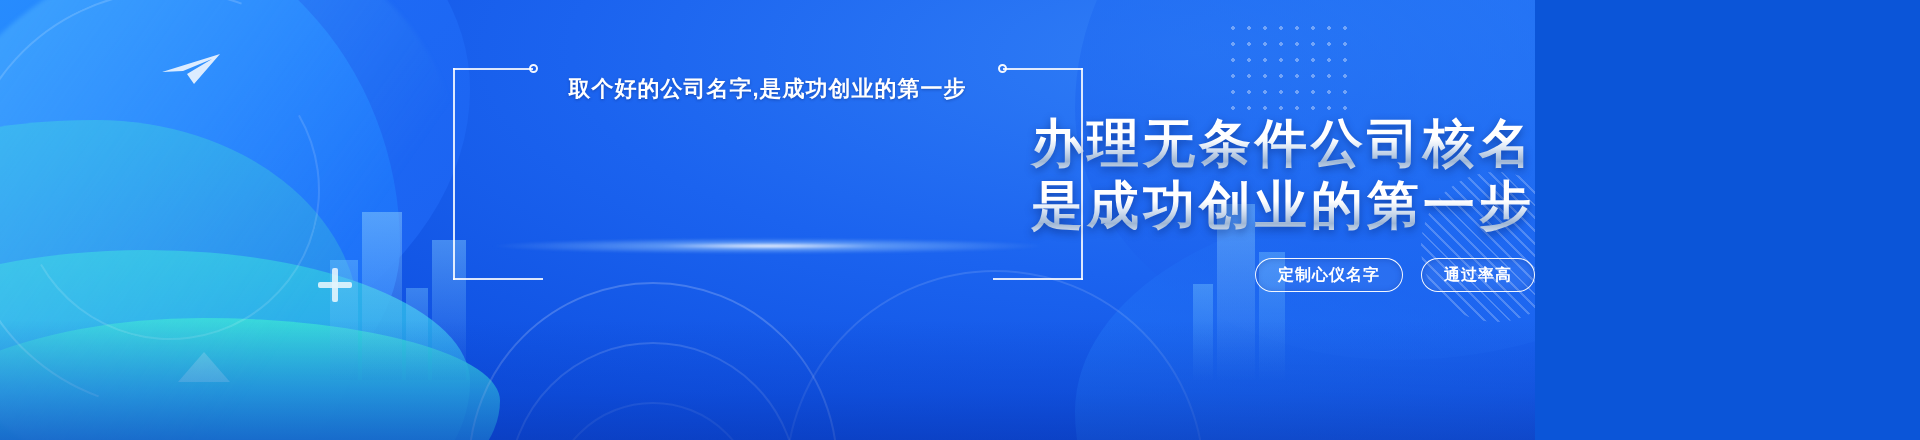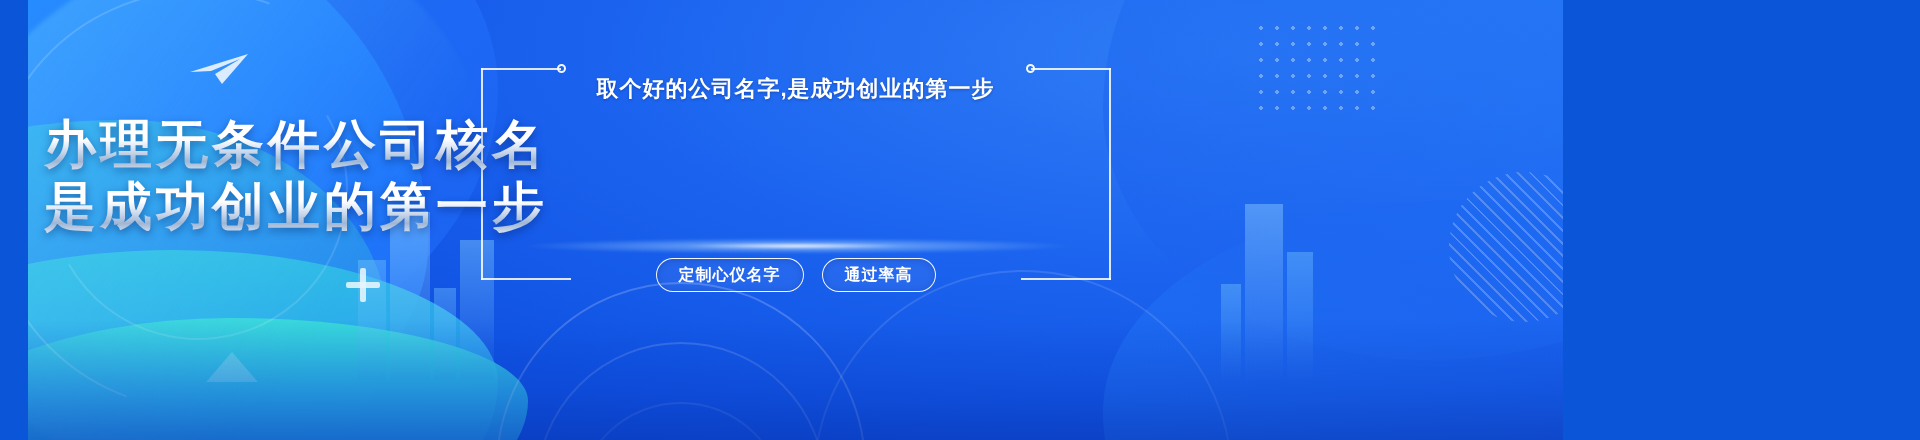--- a/index.html
+++ b/index.html
@@ -4,21 +4,20 @@
 <style>
   * { margin:0; padding:0; box-sizing:border-box; }
   html,body { width:1920px; height:440px; overflow:hidden; background:#0b55d8; }
   body { font-family:"Liberation Sans","DejaVu Sans",sans-serif; }
 
   .banner{
     position:relative; width:1535px; height:440px; overflow:hidden;
     background:
       radial-gradient(120% 150% at 78% 12%, #2f7df6 0%, #1b63ef 34%, #0f51e2 62%, #0a41cf 100%),
       linear-gradient(110deg,#0c4fdd 0%,#1463ee 45%,#0f54e2 100%);
-    margin-left: 28px;
   }
 
   
   .blob{ position:absolute; border-radius:50%; pointer-events:none; }
 
   .blob-a{ left:-430px; top:-190px; width:900px; height:620px;
     background:linear-gradient(135deg,#1a86ff 0%,#1f6ef7 55%,#1a5ff0 100%);
     border-radius:52% 48% 60% 40% / 58% 45% 55% 42%; opacity:.95; }
   .blob-b{ left:-360px; top:-90px; width:760px; height:560px;
     background:linear-gradient(140deg,#2fa0ff 0%,#2280ff 60%,#1a68f4 100%);
@@ -116,40 +115,40 @@
   .node-l{ left:76px; top:-4px; }
   .node-r{ right:76px; top:-4px; }
 
   .subtitle{
     position:absolute; left:0; right:0; top:74px; text-align:center;
     color:#ffffff; font-size:22px; font-weight:700; letter-spacing:1px;
     text-shadow:0 1px 3px rgba(0,20,80,.35);
     white-space:nowrap;
   }
 
-  .headline{ position:absolute; left:16px; right:0; top:113px; text-align:left; }
+  .headline{ position:absolute; left:4px; right:0; top:113px; text-align:right;font-family:Liberation Serif, serif; }
   .headline .line{
     display:block; font-size:52px; font-weight:800; letter-spacing:4px;
     line-height:62px; white-space:nowrap;
     background:linear-gradient(180deg,#ffffff 0%,#ffffff 42%,#dbe6f4 56%,#9fb6d4 78%,#e9f1fb 100%);
     -webkit-background-clip:text; background-clip:text;
     -webkit-text-fill-color:transparent; color:transparent;
     filter:drop-shadow(0 3px 4px rgba(2,24,90,.45));
   }
 
   .shine{
     position:absolute; left:50%; transform:translateX(-50%);
     top:238px; width:560px; height:16px;
     background:radial-gradient(ellipse at center, rgba(255,255,255,.95) 0%, rgba(170,215,255,.45) 28%, rgba(255,255,255,0) 70%);
     filter:blur(1px);
   }
 
   .pills{
     position:absolute; left:0; right:0; top:258px;
-    display:flex; justify-content:center; align-items:center; gap:18px;
+    display:flex; justify-content:flex-end; align-items:center; gap:18px;
   }
   .pill{
     height:34px; padding:0 22px; border-radius:18px;
     border:1px solid rgba(255,255,255,.95);
     background:rgba(255,255,255,.06);
     color:#ffffff; font-size:16px; font-weight:700; letter-spacing:1px;
     display:flex; align-items:center; justify-content:center;
     white-space:nowrap;
     box-shadow:0 1px 6px rgba(0,25,95,.22) inset;
   }

